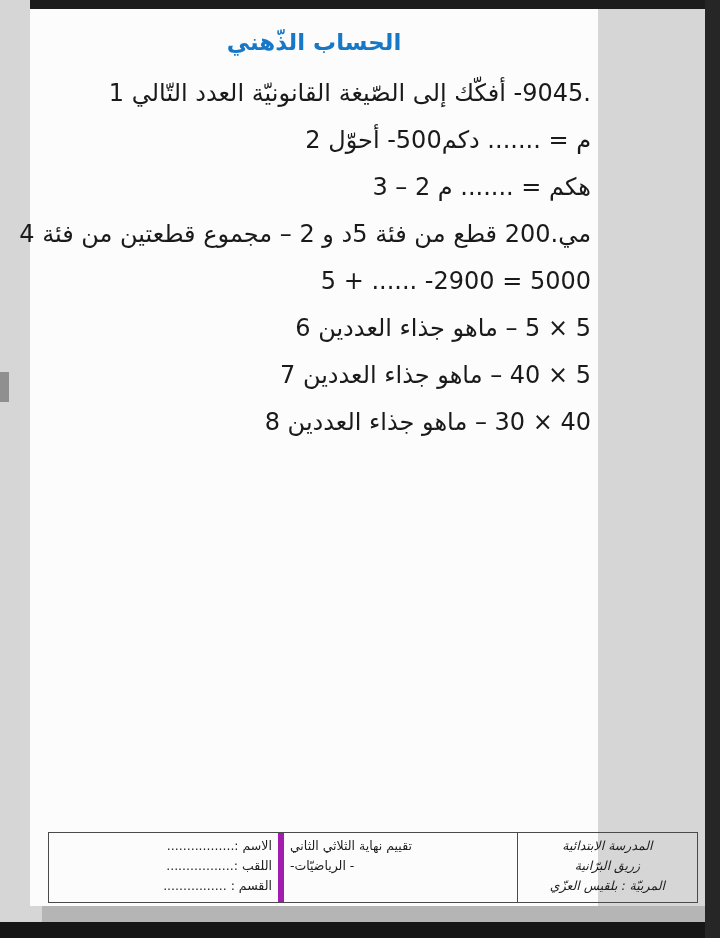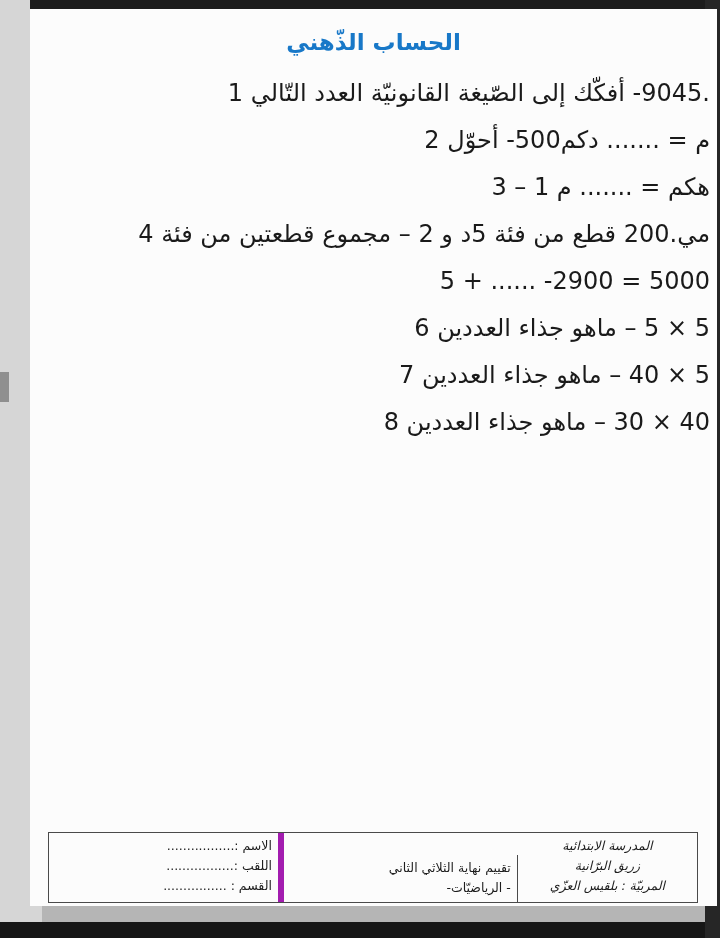--- a/index.html
+++ b/index.html
@@ -10,21 +10,21 @@
   }
   .photo-frame{position:absolute;background:#1c1c1c;}
   #top-edge{left:26px;top:0;width:694px;height:9px;}
   #right-edge{left:705px;top:0;width:15px;height:938px;background:#262626;}
   #bottom-edge{left:0;top:922px;width:720px;height:16px;background:#161616;}
   #left-strip{position:absolute;left:0;top:0;width:30px;height:922px;background:#d6d6d6;}
   #left-tab{position:absolute;left:0;top:372px;width:9px;height:30px;background:#8f8f8f;}
   #bottom-gray{position:absolute;left:42px;top:906px;width:663px;height:16px;background:#b5b5b5;}
 
   #page{
-    position:absolute;left:30px;top:9px;width:687px;height:897px;
+    position:absolute;left:30px;top:9px;width:568px;height:897px;
     background:#fcfcfc;color:#1d1d1d;
   }
   #page-title{
     position:absolute;left:0;top:20px;width:100%;
     text-align:center;font-size:23px;font-weight:bold;color:#1878c8;
     direction:rtl;
   }
   #problems{
     position:absolute;left:10px;top:61px;right:7px;
   }
@@ -33,42 +33,42 @@
     color:#1a1a1a;
   }
   #footer-table{
     position:absolute;left:18px;top:823px;width:648px;height:69px;
     direction:rtl;border:1px solid #4a4a4a;
     display:flex;align-items:stretch;font-size:12.5px;line-height:1.6;
   }
   .f-cell{padding:3px 6px;overflow:hidden;}
   .f-cell + .f-cell{border-left:none;border-right:6px solid #a21caf;}
   #school-cell{width:28%;text-align:center;font-style:italic;}
-  #exam-cell{width:37%;text-align:right;border-right:1px solid #4a4a4a;margin-top:22px;}
+  #exam-cell{width:37%;text-align:left;border-right:1px solid #4a4a4a;}
   #student-cell{width:35%;text-align:right;padding-left:14px;}
   .f-line{display:block;white-space:nowrap;}
 </style>
 </head>
 <body>
 
 <div id="top-edge" class="photo-frame"></div>
 <div id="left-strip"></div>
 <div id="left-tab"></div>
 <div id="bottom-gray"></div>
 <div id="bottom-edge" class="photo-frame"></div>
 <div id="right-edge" class="photo-frame"></div>
 
 <div id="page">
 
   <div id="page-title">الحساب الذّهني</div>
 
   <div id="problems">
     <div class="problem-line" dir="rtl">.9045- أفكّك إلى الصّيغة القانونيّة العدد التّالي 1</div>
     <div class="problem-line" dir="rtl">م = ....... دكم500- أحوّل 2</div>
-    <div class="problem-line" dir="rtl">هكم = ....... م 1 – 3</div>
+    <div class="problem-line" dir="rtl">هكم = ....... م 2 – 3</div>
     <div class="problem-line" dir="rtl">مي.200 قطع من فئة 5د و 2 – مجموع قطعتين من فئة 4</div>
     <div class="problem-line" dir="ltr">5 + ...... -2900 = 5000</div>
     <div class="problem-line" dir="rtl">5 × 5 – ماهو جذاء العددين 6</div>
     <div class="problem-line" dir="rtl">5 × 40 – ماهو جذاء العددين 7</div>
     <div class="problem-line" dir="rtl">40 × 30 – ماهو جذاء العددين 8</div>
   </div>
 
   <div id="footer-table">
     <div id="school-cell" class="f-cell">
       <span class="f-line">المدرسة الابتدائية</span>

